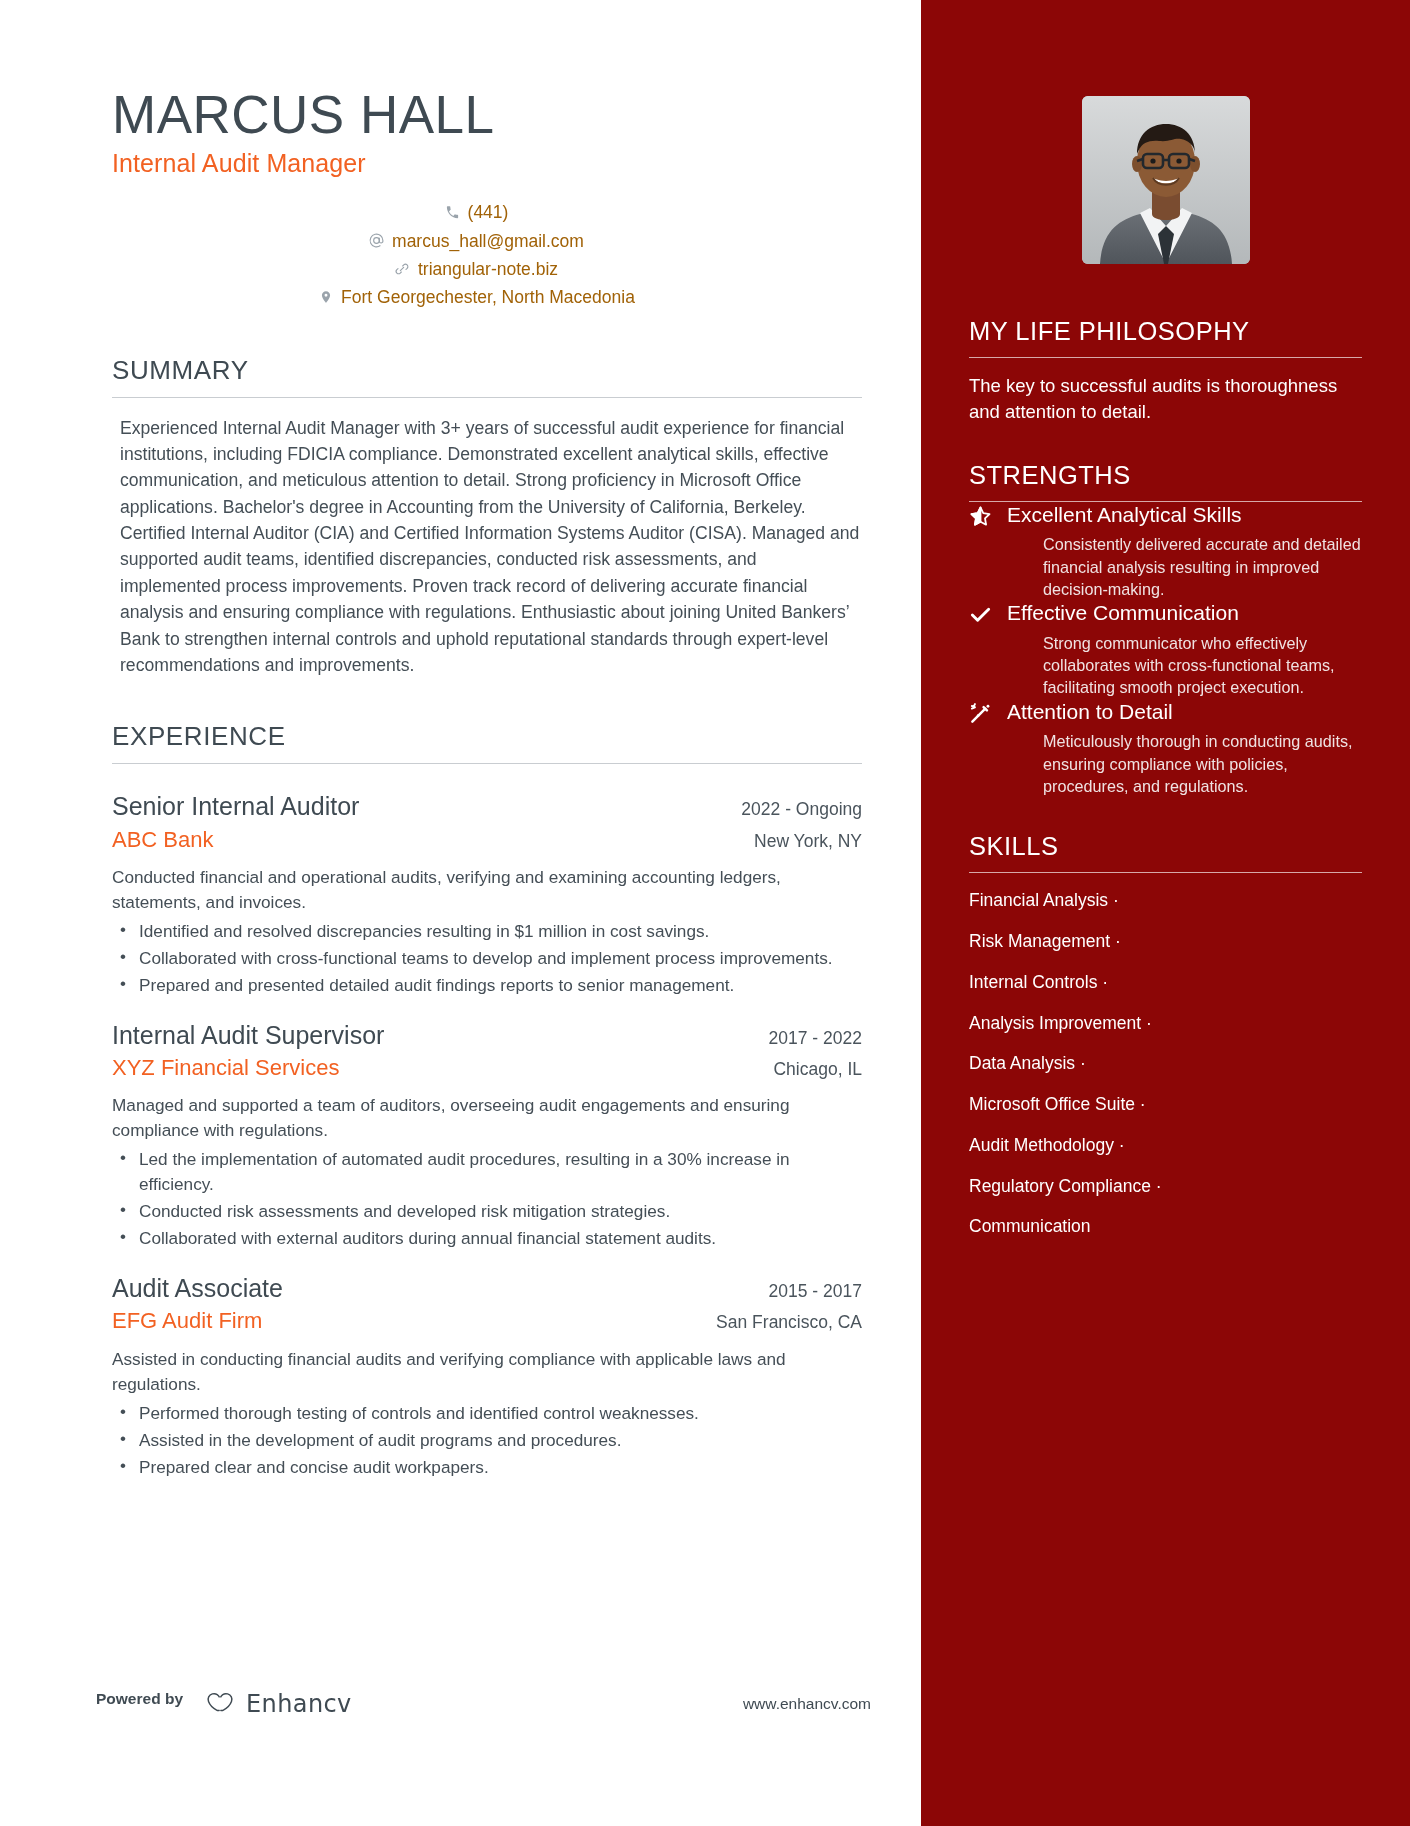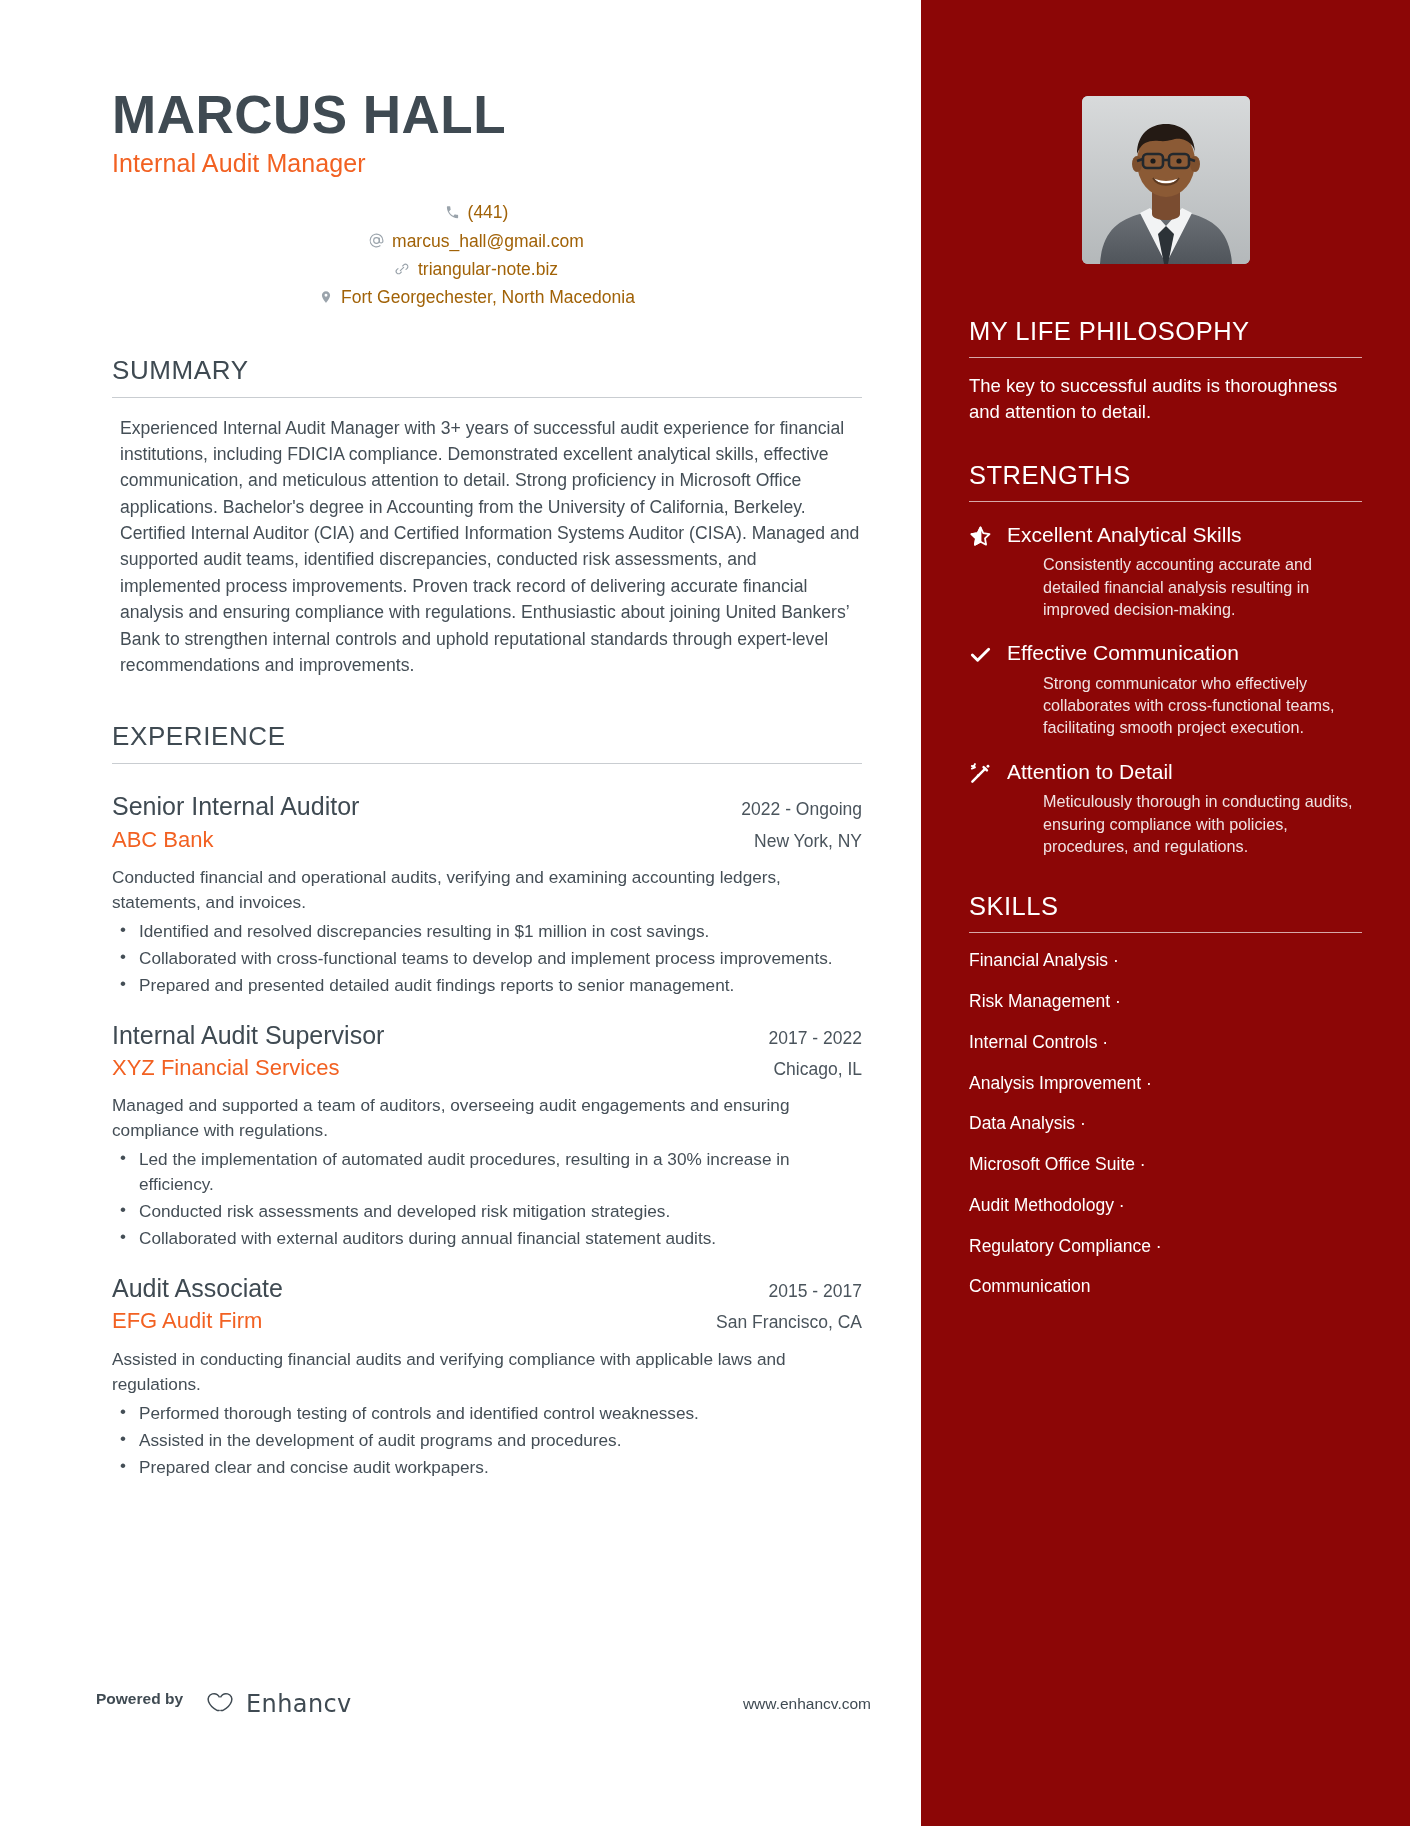--- a/index.html
+++ b/index.html
@@ -24,21 +24,21 @@
   .left-col {
     width: 921px;
     flex: 0 0 921px;
     padding: 86px 0 0 112px;
     position: relative;
   }
   .left-inner { width: 750px; }
 
   .name {
     font-size: 53px;
-    font-weight: 700;
+    font-weight: 400;
     letter-spacing: 0.5px;
     color: #3f4a52;
     line-height: 1.08;
     font-family: "Liberation Sans", sans-serif;
   }
   .jobtitle {
     font-size: 25px;
     color: #f26122;
     margin-top: 6px;
     letter-spacing: 0.1px;
@@ -226,21 +226,20 @@
   }
   .r-text {
     margin-top: 15px;
     font-size: 18.5px;
     line-height: 1.42;
     color: #ffffff;
   }
 
   .strength {
     display: flex;
-    margin-top: 20px;
   }
   .strength-icon {
     flex: 0 0 38px;
     width: 38px;
     padding-top: 3px;
     color: #ffffff;
   }
   .strength-icon svg { display: block; }
   .strength-body { flex: 1 1 auto; }
   .strength-name {
@@ -472,21 +471,21 @@
           <svg width="23" height="23" viewBox="0 0 24 24" fill="none" stroke="currentColor" stroke-width="1.9" stroke-linejoin="round">
             <path d="M12 2.6l2.9 5.9 6.5.95-4.7 4.6 1.1 6.5L12 17.5 6.2 20.55l1.1-6.5L2.6 9.45l6.5-.95z" fill="currentColor" fill-opacity="0"></path>
             <path d="M12 2.6l-2.9 5.9-6.5.95 4.7 4.6-1.1 6.5L12 17.5z" fill="currentColor"></path>
           </svg>
         </div>
         <div class="strength-body">
           <div class="strength-name">Excellent Analytical Skills</div>
         </div>
       </div>
       <div class="strength-desc-inner" style="margin-left:38px;">
-        <div class="strength-desc" style="padding-left:0;margin-left:0;">Consistently accounting accurate and detailed financial analysis resulting in improved decision-making.</div>
+        <div class="strength-desc" style="padding-left:0;margin-left:0;">Consistently delivered accurate and detailed financial analysis resulting in improved decision-making.</div>
       </div>
 
       <div class="strength">
         <div class="strength-icon">
           <svg width="23" height="23" viewBox="0 0 24 24" fill="none" stroke="currentColor" stroke-width="3" stroke-linecap="round" stroke-linejoin="round">
             <path d="M3.5 12.5l5.5 5.5L20.5 6.5"></path>
           </svg>
         </div>
         <div class="strength-body">
           <div class="strength-name">Effective Communication</div>

